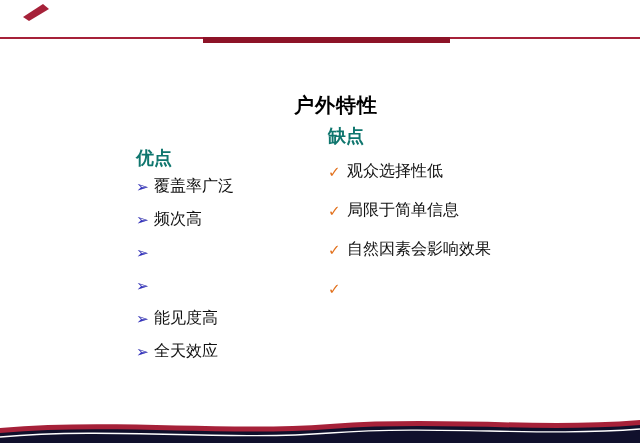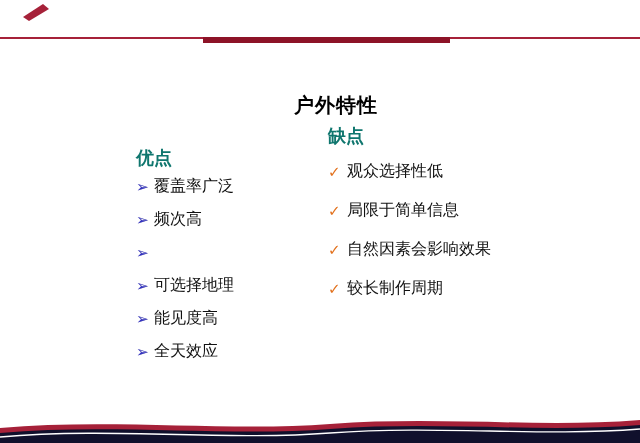--- a/index.html
+++ b/index.html
@@ -85,21 +85,20 @@
       </li>
       <li>
         <span class="bullet arrow">➢</span>
         <span>频次高</span>
       </li>
       <li>
         <span class="bullet arrow">➢</span>
       </li>
       <li>
         <span class="bullet arrow">➢</span>
-        <span>可选择地理</span>
       </li>
       <li>
         <span class="bullet arrow">➢</span>
         <span>能见度高</span>
       </li>
       <li>
         <span class="bullet arrow">➢</span>
         <span>全天效应</span>
       </li>
     </ul>
@@ -115,21 +114,20 @@
       <li>
         <span class="bullet check">✓</span>
         <span>局限于简单信息</span>
       </li>
       <li>
         <span class="bullet check">✓</span>
         <span>自然因素会影响效果</span>
       </li>
       <li>
         <span class="bullet check">✓</span>
-        <span>较长制作周期</span>
       </li>
     </ul>
   </section>
 
   <svg class="footer-wave" width="640" height="28" viewBox="0 0 640 28">
     <path d="M0 13 C 110 3, 230 17, 330 9 C 440 1, 540 13, 640 5 L 640 28 L 0 28 Z" fill="#A62139"></path>
     <path d="M0 18 C 110 8, 230 22, 330 14 C 440 6, 540 18, 640 10 L 640 28 L 0 28 Z" fill="#10102C"></path>
     <path d="M0 22 C 110 12, 230 26, 330 18 C 440 10, 540 22, 640 14" fill="none" stroke="#ffffff" stroke-width="1.4"></path>
   </svg>
 

